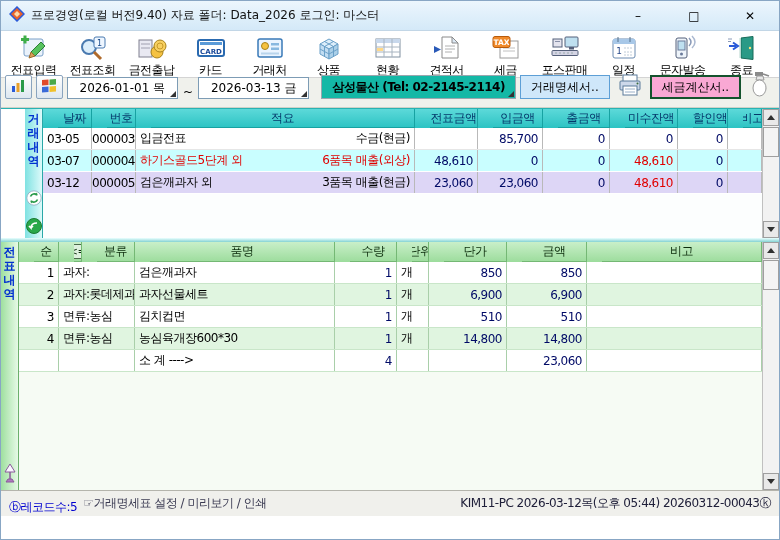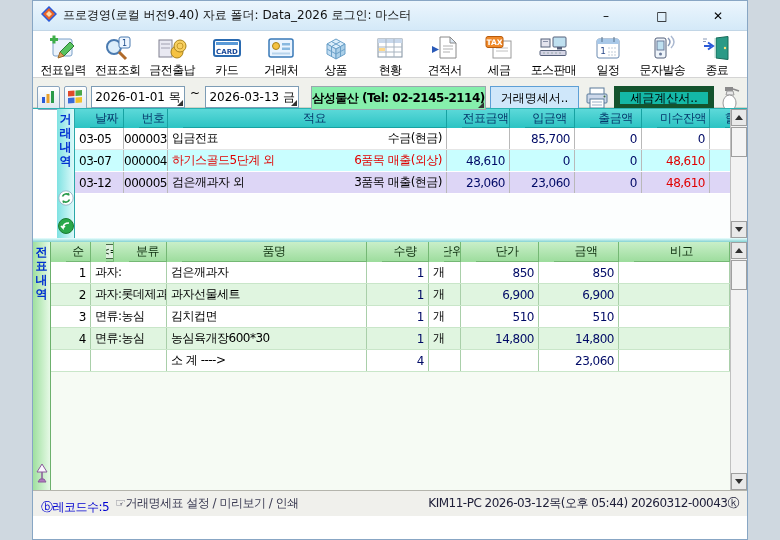--- a/index.html
+++ b/index.html
@@ -1,18 +1,18 @@
 <!DOCTYPE html>
 <html><head>
 <meta charset="utf-8">
 <style>
   html,body{margin:0;padding:0;background:#cfd8e0;}
   *{box-sizing:border-box;}
   .window{
-    width:716px;height:540px;margin:0 auto;position:relative;
+    width:780px;height:540px;margin:0 auto;position:relative;
     border:1px solid #88a6c4;background:#fff;overflow:hidden;
     font-family:"DejaVu Sans","Liberation Sans",sans-serif;font-size:12px;color:#000;
     display:flex;flex-direction:column;
   }
   
   .titlebar{height:30px;flex:0 0 30px;background:linear-gradient(#ecf6fd,#d4e9f8);
     display:flex;align-items:center;padding:0 8px;gap:6px;border-bottom:1px solid #c2d6e6;}
   .title-text{font-size:12px;color:#111;white-space:nowrap;}
   .win-controls{margin-left:auto;display:flex;gap:26px;padding-right:6px;}
   .win-btn{width:30px;height:24px;display:flex;align-items:center;justify-content:center;cursor:default;}
@@ -21,33 +21,33 @@
     display:flex;align-items:center;padding:0 4px;}
   .menu-item{padding:3px 9px;white-space:nowrap;}
   
   .toolbar{height:47px;flex:0 0 47px;background:#fff;border-bottom:1px solid #d4d4d4;
     display:flex;align-items:flex-start;padding:1px 3px;}
   .tbtn{width:59px;display:flex;flex-direction:column;align-items:center;padding-top:2px;}
   .ticon{height:28px;display:flex;align-items:center;justify-content:center;}
   .tlabel{font-size:12px;letter-spacing:-0.6px;white-space:nowrap;}
   
   .filterbar{height:30px;flex:0 0 30px;background:#f0f1ec;border-bottom:1px solid #cfd2c8;
-    display:flex;align-items:flex-start;padding:8px 4px;gap:4px;}
+    display:flex;align-items:flex-end;padding:8px 4px;gap:4px;}
   .mini-btn{width:27px;height:24px;border:1px solid #8aa4be;border-radius:2px;
     background:linear-gradient(#ffffff,#dde7f0);display:flex;align-items:center;justify-content:center;}
   .date-box{width:112px;height:22px;background:#fff;border:1px solid #7d9cb5;
     display:flex;align-items:center;justify-content:center;position:relative;white-space:nowrap;}
   .corner-tri{position:absolute;right:1px;bottom:1px;width:0;height:0;
     border-bottom:6px solid #333;border-left:6px solid transparent;}
   .tilde{padding:0 1px;}
-  .customer-box{width:196px;height:24px;background:#86efac;border:1px solid #9aa6ae;
+  .customer-box{width:196px;height:24px;background:#14b8a6;border:1px solid #9aa6ae;
     display:flex;align-items:center;justify-content:center;font-weight:bold;position:relative;white-space:nowrap;letter-spacing:-0.5px;margin-left:8px;}
   .btn{height:24px;padding:0 10px;display:flex;align-items:center;justify-content:center;white-space:nowrap;}
   .btn-statement{background:#cfe7fa;border:1px solid #5d9fd6;}
-  .btn-tax{background:#14b8a6;border:6px solid #14532d;}
+  .btn-tax{background:#f9a8d4;border:2px solid #14532d;}
   .icon-btn{width:32px;height:26px;display:flex;align-items:center;justify-content:center;background:transparent;border:none;}
   .spray-wrap{margin-left:auto;width:30px;height:28px;display:flex;align-items:center;justify-content:center;}
   
   .pane{display:flex;overflow:hidden;}
   .pane-upper{flex:0 0 130px;border-top:1px solid #29b2b2;}
   .pane-lower{flex:0 0 248px;}
   .splitter{flex:0 0 4px;background:linear-gradient(#eaffff,#84d2d2);}
   .strip{flex:0 0 18px;position:relative;display:flex;flex-direction:column;align-items:center;padding-top:3px;}
   .strip-cyan{background:linear-gradient(90deg,#7fe2e2,#ddfafa);border-right:1px solid #2aa8a8;margin-left:24px;}
   .strip-green{background:linear-gradient(90deg,#9fe09f,#e6f9e6);border-right:1px solid #6cb06c;}

